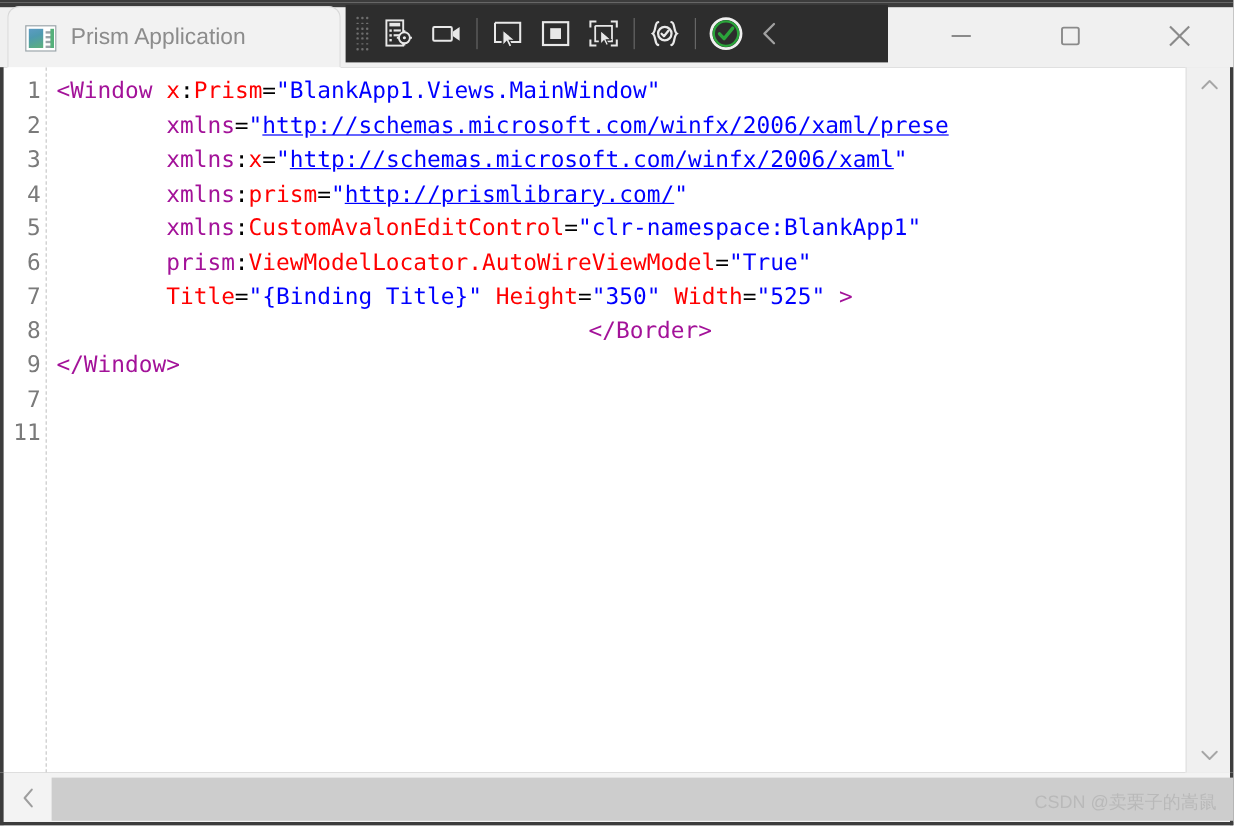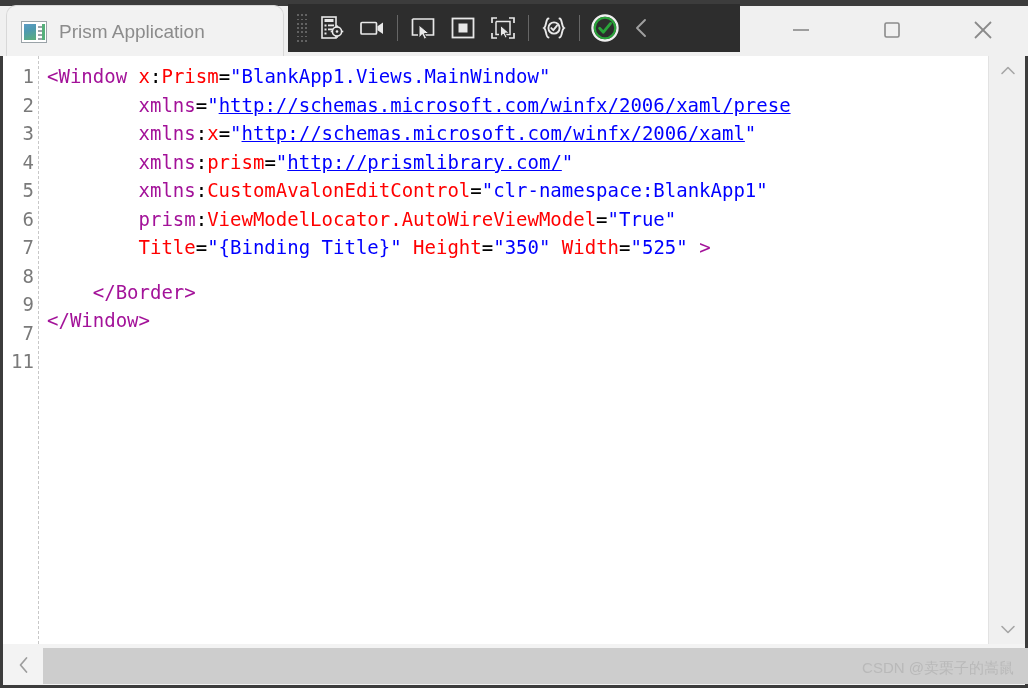--- a/index.html
+++ b/index.html
@@ -426,21 +426,21 @@
           <div class="lnum" style="top: 291px;">11</div>
         </div>
       <div class="codelines" id="codelines">
           <div class="cline" style="margin-top: 6px;"><span class="tk-tag">&lt;Window</span><span class="tk-punct"> </span><span class="tk-attr">x</span><span class="tk-punct">:</span><span class="tk-attr">Prism</span><span class="tk-punct">=</span><span class="tk-val">"BlankApp1.Views.MainWindow"</span></div>
           <div class="cline" style="margin-top: 0px;"><span class="tk-punct">        </span><span class="tk-ns">xmlns</span><span class="tk-punct">=</span><span class="tk-val">"</span><span class="tk-link">http://schemas.microsoft.com/winfx/2006/xaml/prese</span></div>
           <div class="cline" style="margin-top: 0px;"><span class="tk-punct">        </span><span class="tk-ns">xmlns</span><span class="tk-punct">:</span><span class="tk-attr">x</span><span class="tk-punct">=</span><span class="tk-val">"</span><span class="tk-link">http://schemas.microsoft.com/winfx/2006/xaml</span><span class="tk-val">"</span></div>
           <div class="cline" style="margin-top: 0px;"><span class="tk-punct">        </span><span class="tk-ns">xmlns</span><span class="tk-punct">:</span><span class="tk-attr">prism</span><span class="tk-punct">=</span><span class="tk-val">"</span><span class="tk-link">http://prismlibrary.com/</span><span class="tk-val">"</span></div>
           <div class="cline" style="margin-top: 0px;"><span class="tk-punct">        </span><span class="tk-ns">xmlns</span><span class="tk-punct">:</span><span class="tk-attr">CustomAvalonEditControl</span><span class="tk-punct">=</span><span class="tk-val">"clr-namespace:BlankApp1"</span></div>
           <div class="cline" style="margin-top: 0px;"><span class="tk-punct">        </span><span class="tk-ns">prism</span><span class="tk-punct">:</span><span class="tk-attr">ViewModelLocator.AutoWireViewModel</span><span class="tk-punct">=</span><span class="tk-val">"True"</span></div>
           <div class="cline" style="margin-top: 0px;"><span class="tk-punct">        </span><span class="tk-attr">Title</span><span class="tk-punct">=</span><span class="tk-val">"{Binding Title}"</span><span class="tk-punct"> </span><span class="tk-attr">Height</span><span class="tk-punct">=</span><span class="tk-val">"350"</span><span class="tk-punct"> </span><span class="tk-attr">Width</span><span class="tk-punct">=</span><span class="tk-val">"525"</span><span class="tk-punct"> </span><span class="tk-tag">&gt;</span></div>
-          <div class="cline" style="margin-top: 16px;"><span class="tk-punct">    </span><span class="tk-tag">&lt;/Border&gt;</span></div>
+          <div class="cline" style="margin-top: 0px; text-align: center;"><span class="tk-punct">    </span><span class="tk-tag">&lt;/Border&gt;</span></div>
           <div class="cline" style="margin-top: 0px;"><span class="tk-tag">&lt;/Window&gt;</span></div>
         </div>
     </div>
   </div>
 
   <div class="vscroll">
     <div class="vs-arrow up">
       <svg width="18" height="14" viewBox="0 0 18 14">
         <path d="M3 9.5 L9 3.5 L15 9.5" fill="none" stroke="#a6a6a6" stroke-width="1.6" stroke-linecap="round" stroke-linejoin="round"></path>
       </svg>

